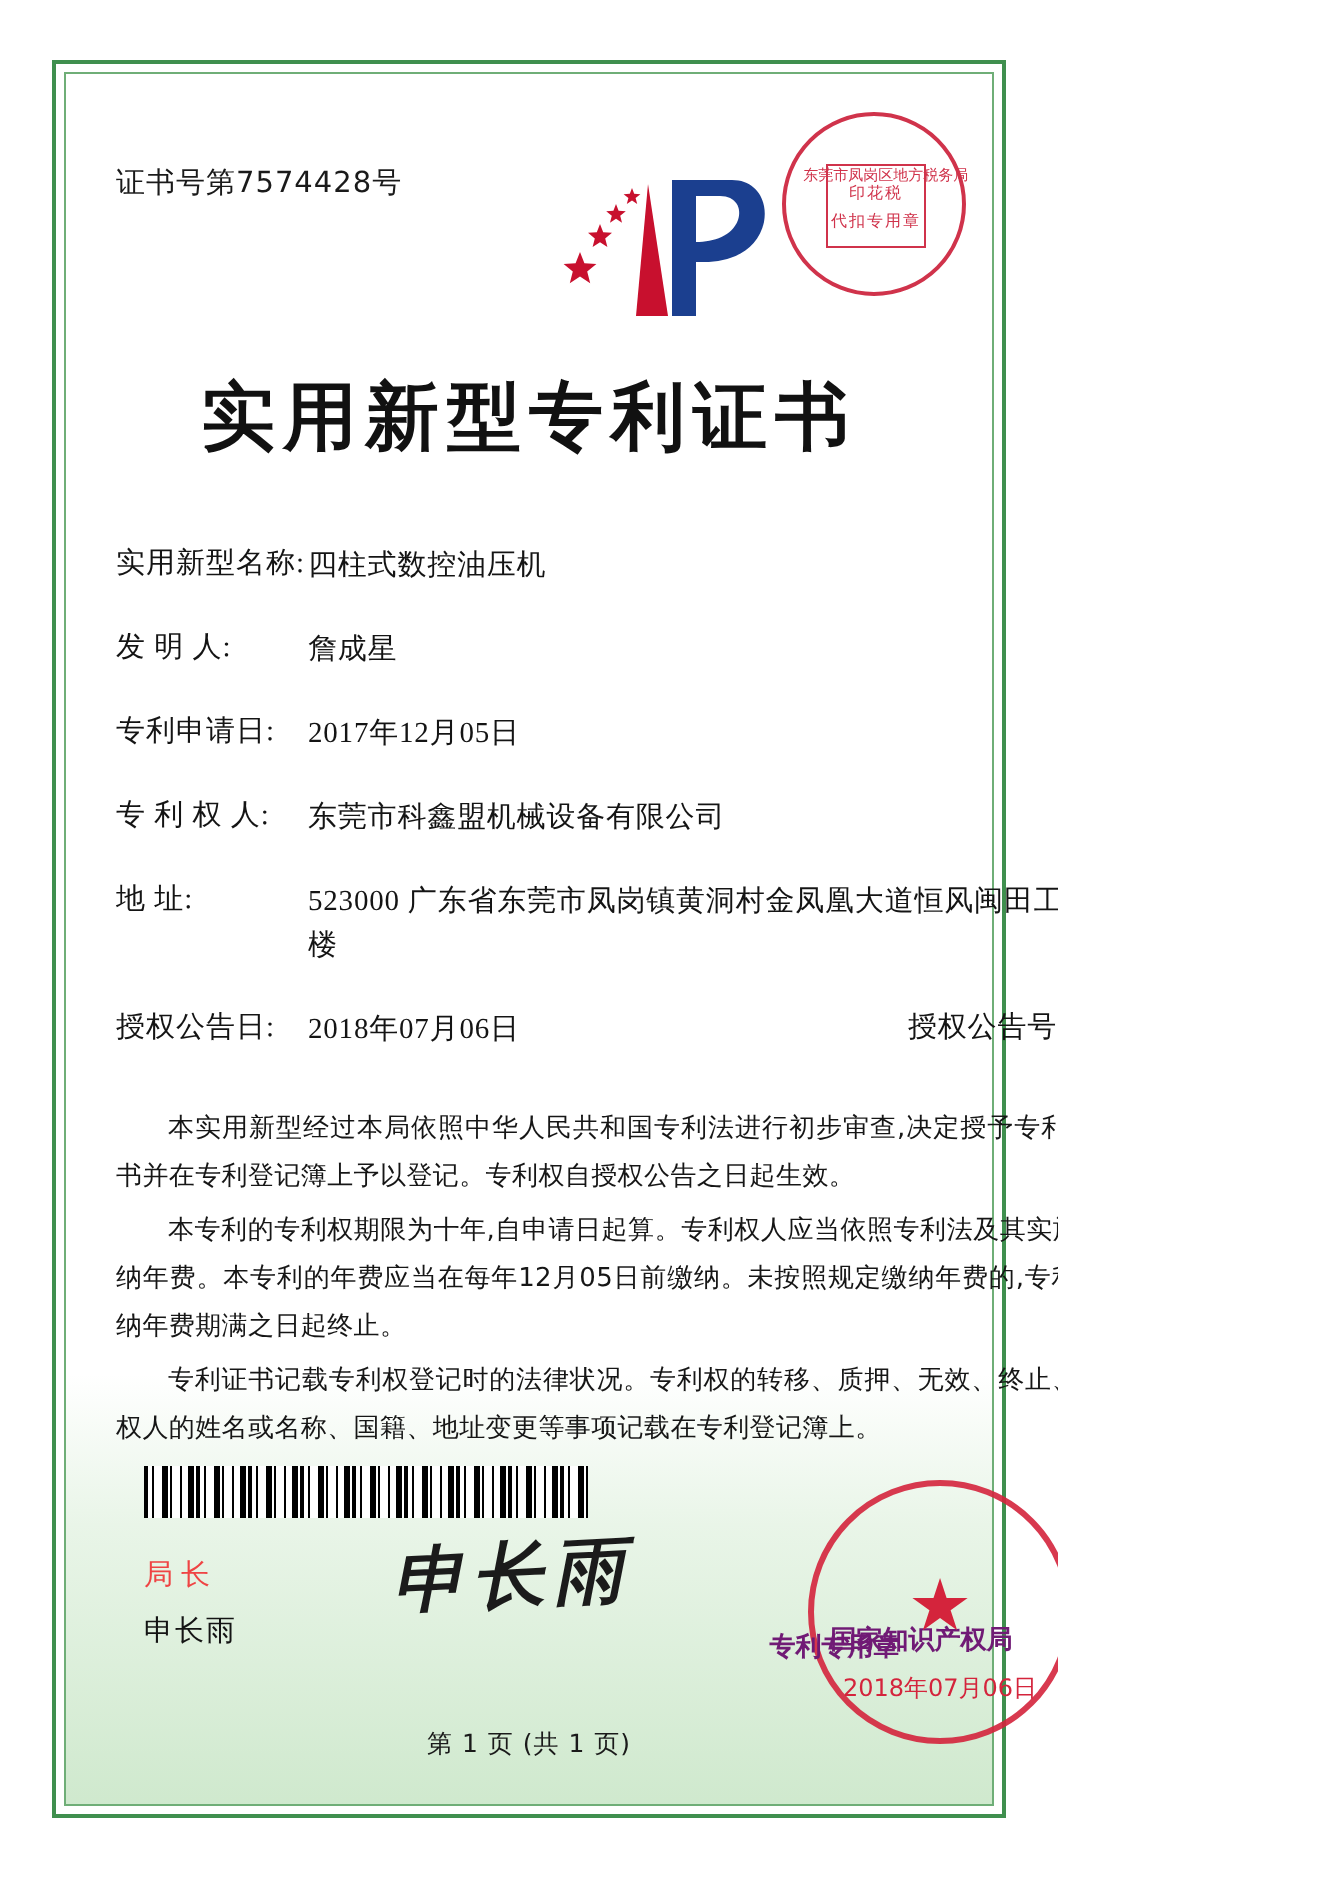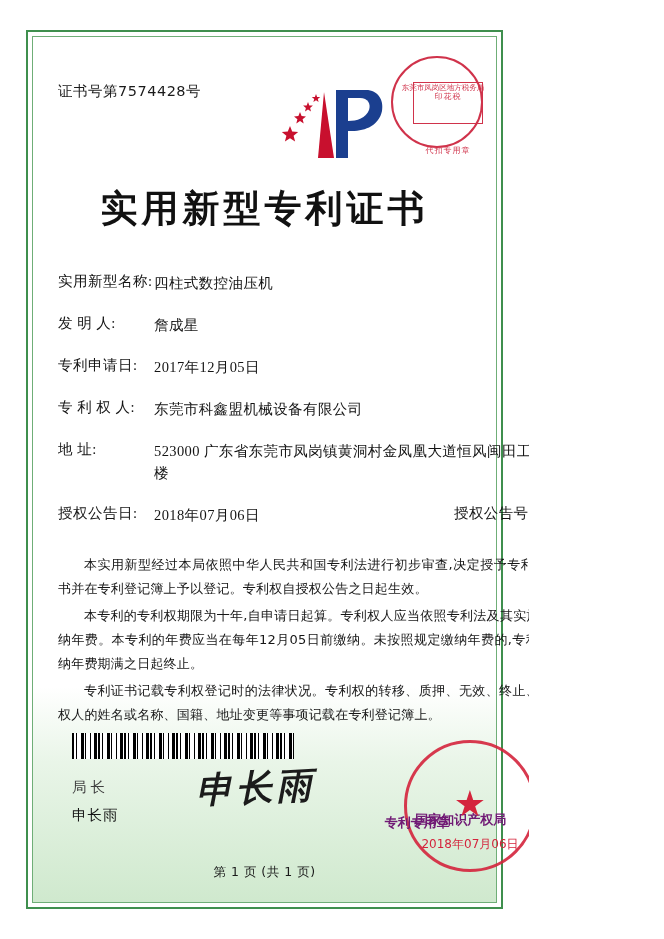--- a/index.html
+++ b/index.html
@@ -81,21 +81,20 @@
     border: 2px solid #d0334b;
     border-radius: 50%;
   }
   .tax-stamp .inner-box {
     position: absolute;
     left: 22px;
     top: 26px;
     width: 48px;
     height: 40px;
     border: 1.4px solid #d0334b;
-    padding-left: 20px;
   }
   .tax-stamp .inner-box .l {
     position: absolute;
     left: 0;
     width: 100%;
     text-align: center;
     font-size: 8px;
     color: #d0334b;
     letter-spacing: 1px;
   }
@@ -194,21 +193,21 @@
         #000 9px 12px, #fff 12px 13px, #000 13px 14px, #fff 14px 18px,
         #000 18px 19px, #fff 19px 22px, #000 22px 25px, #fff 25px 26px);
   }
 
   
   .sig-label {
     position: absolute;
     left: 72px;
     top: 778px;
     font-size: 14.5px;
-    color: #404040;
+    color: #ef4444;
     letter-spacing: 4px;
   }
   .sig-name {
     position: absolute;
     left: 72px;
     top: 806px;
     font-size: 14.5px;
     color: #141414;
     letter-spacing: 1px;
   }
@@ -312,21 +311,21 @@
     </svg>
   </div>
 
   <div class="tax-stamp">
     <div class="ring"></div>
     <div class="arc-text">
       <span style="transform: rotate(-62deg) translate(0,-40px) rotate(62deg);">东莞市凤岗区地方税务局</span>
     </div>
     <div class="inner-box">
       <div class="l" style="top:8px;">印花税</div>
-      <div class="l" style="top:22px;margin-top:40px;">代扣专用章</div>
+      <div class="l" style="top:22px;">代扣专用章</div>
     </div>
   </div>
 
   <div class="doc-title">实用新型专利证书</div>
 
   <div class="fields">
     <div class="field-row">
       <div class="field-label">实用新型名称:</div>
       <div class="field-value">四柱式数控油压机</div>
     </div>

